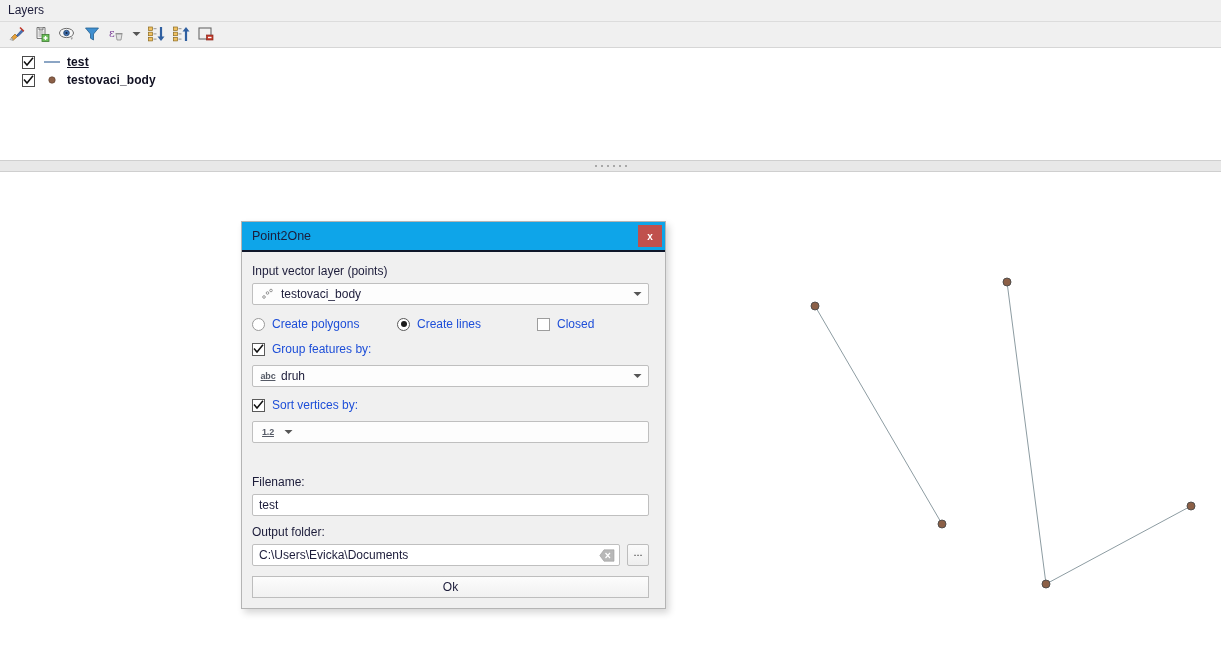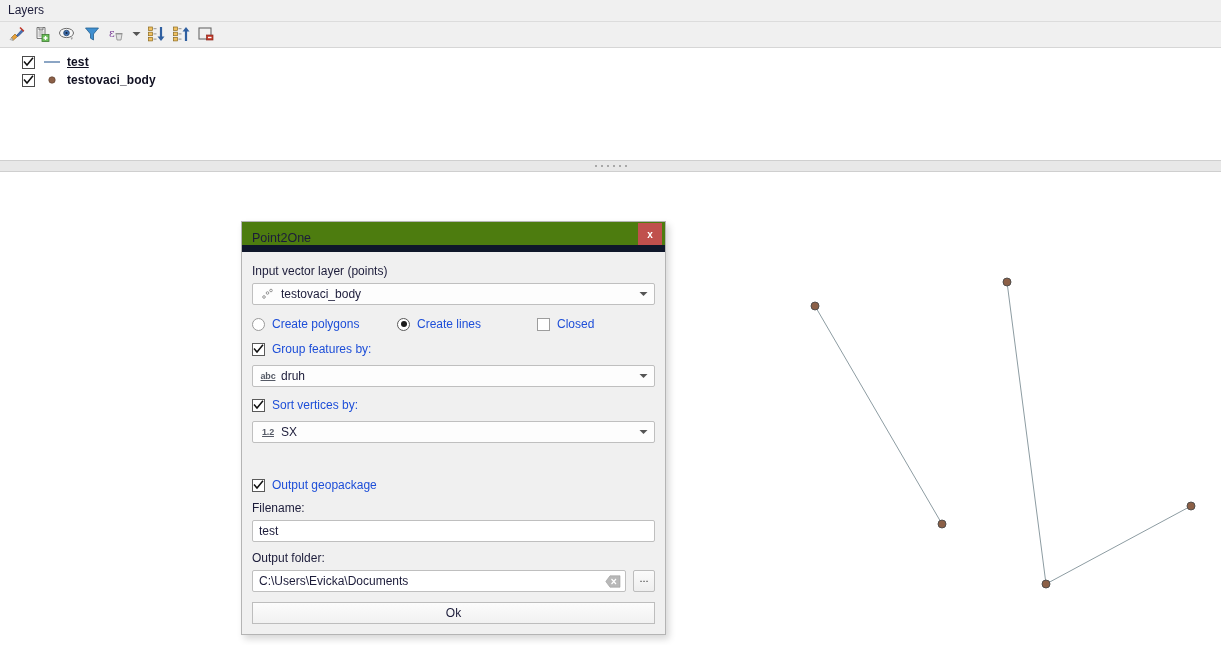--- a/index.html
+++ b/index.html
@@ -124,43 +124,43 @@
     position: absolute;
     left: 241px; top: 221px;
     width: 425px;
     background: #f0f0f0;
     border: 1px solid #b4b4b4;
     box-sizing: border-box;
     box-shadow: 3px 4px 7px rgba(0,0,0,0.16);
   }
   #dialog-titlebar {
     height: 30px;
-    background: #4d7c0f;
-    border-bottom: 7px solid #0f172a;
-    display: flex;
-    align-items: flex-end;
+    background: #0ea5e9;
+    border-bottom: 2px solid #0f172a;
+    display: flex;
+    align-items: center;
     justify-content: space-between;
     padding-left: 10px;
     box-sizing: border-box;
   }
   #dialog-title {
     font-size: 12.5px;
     color: #1c1c3a;
   }
   #dialog-close {
     width: 24px; height: 22px;
     background: #c0504d;
     color: #ffffff;
     font-size: 10px;
     font-weight: bold;
     display: flex; align-items: center; justify-content: center;
     margin-right: 3px;
   }
   #dialog-body {
-    padding: 12px 10px 10px 10px;
+    padding: 12px 16px 10px 10px;
     background: #f0f0f0;
   }
   .fld-label {
     font-size: 12px;
     color: #1c1c3a;
     margin-bottom: 5px;
   }
   .combo {
     height: 22px;
     background: #fdfdfd;
@@ -512,38 +512,29 @@
       <span class="chk-box">
         <svg width="11" height="10" viewBox="0 0 11 10">
             <path d="M1 4.6 L4 8 L10 0.8" stroke="#101010" stroke-width="1.5" fill="none"></path>
           </svg>
       </span>
       <span class="opt-label">Sort vertices by:</span>
     </div>
 
     <div class="combo">
       <span class="combo-icon field-type-icon">1.2</span>
-      <span class="combo-text">SX</span>
       <span class="combo-arrow">
         <svg width="9" height="6" viewBox="0 0 9 6">
             <path d="M0.5 1 L4.5 5 L8.5 1 Z" fill="#555"></path>
           </svg>
       </span>
     </div>
 
     <div class="gap"></div>
 
-    <div class="chk-row">
-      <span class="chk-box">
-        <svg width="11" height="10" viewBox="0 0 11 10">
-            <path d="M1 4.6 L4 8 L10 0.8" stroke="#101010" stroke-width="1.5" fill="none"></path>
-          </svg>
-      </span>
-      <span class="opt-label">Output geopackage</span>
-    </div>
 
     <div class="fld-label">Filename:</div>
     <div class="text-input">
       <span>test</span>
     </div>
 
     <div class="fld-label">Output folder:</div>
     <div class="path-row">
       <div class="path-input">
         <span class="ptext">C:\Users\Evicka\Documents</span>

